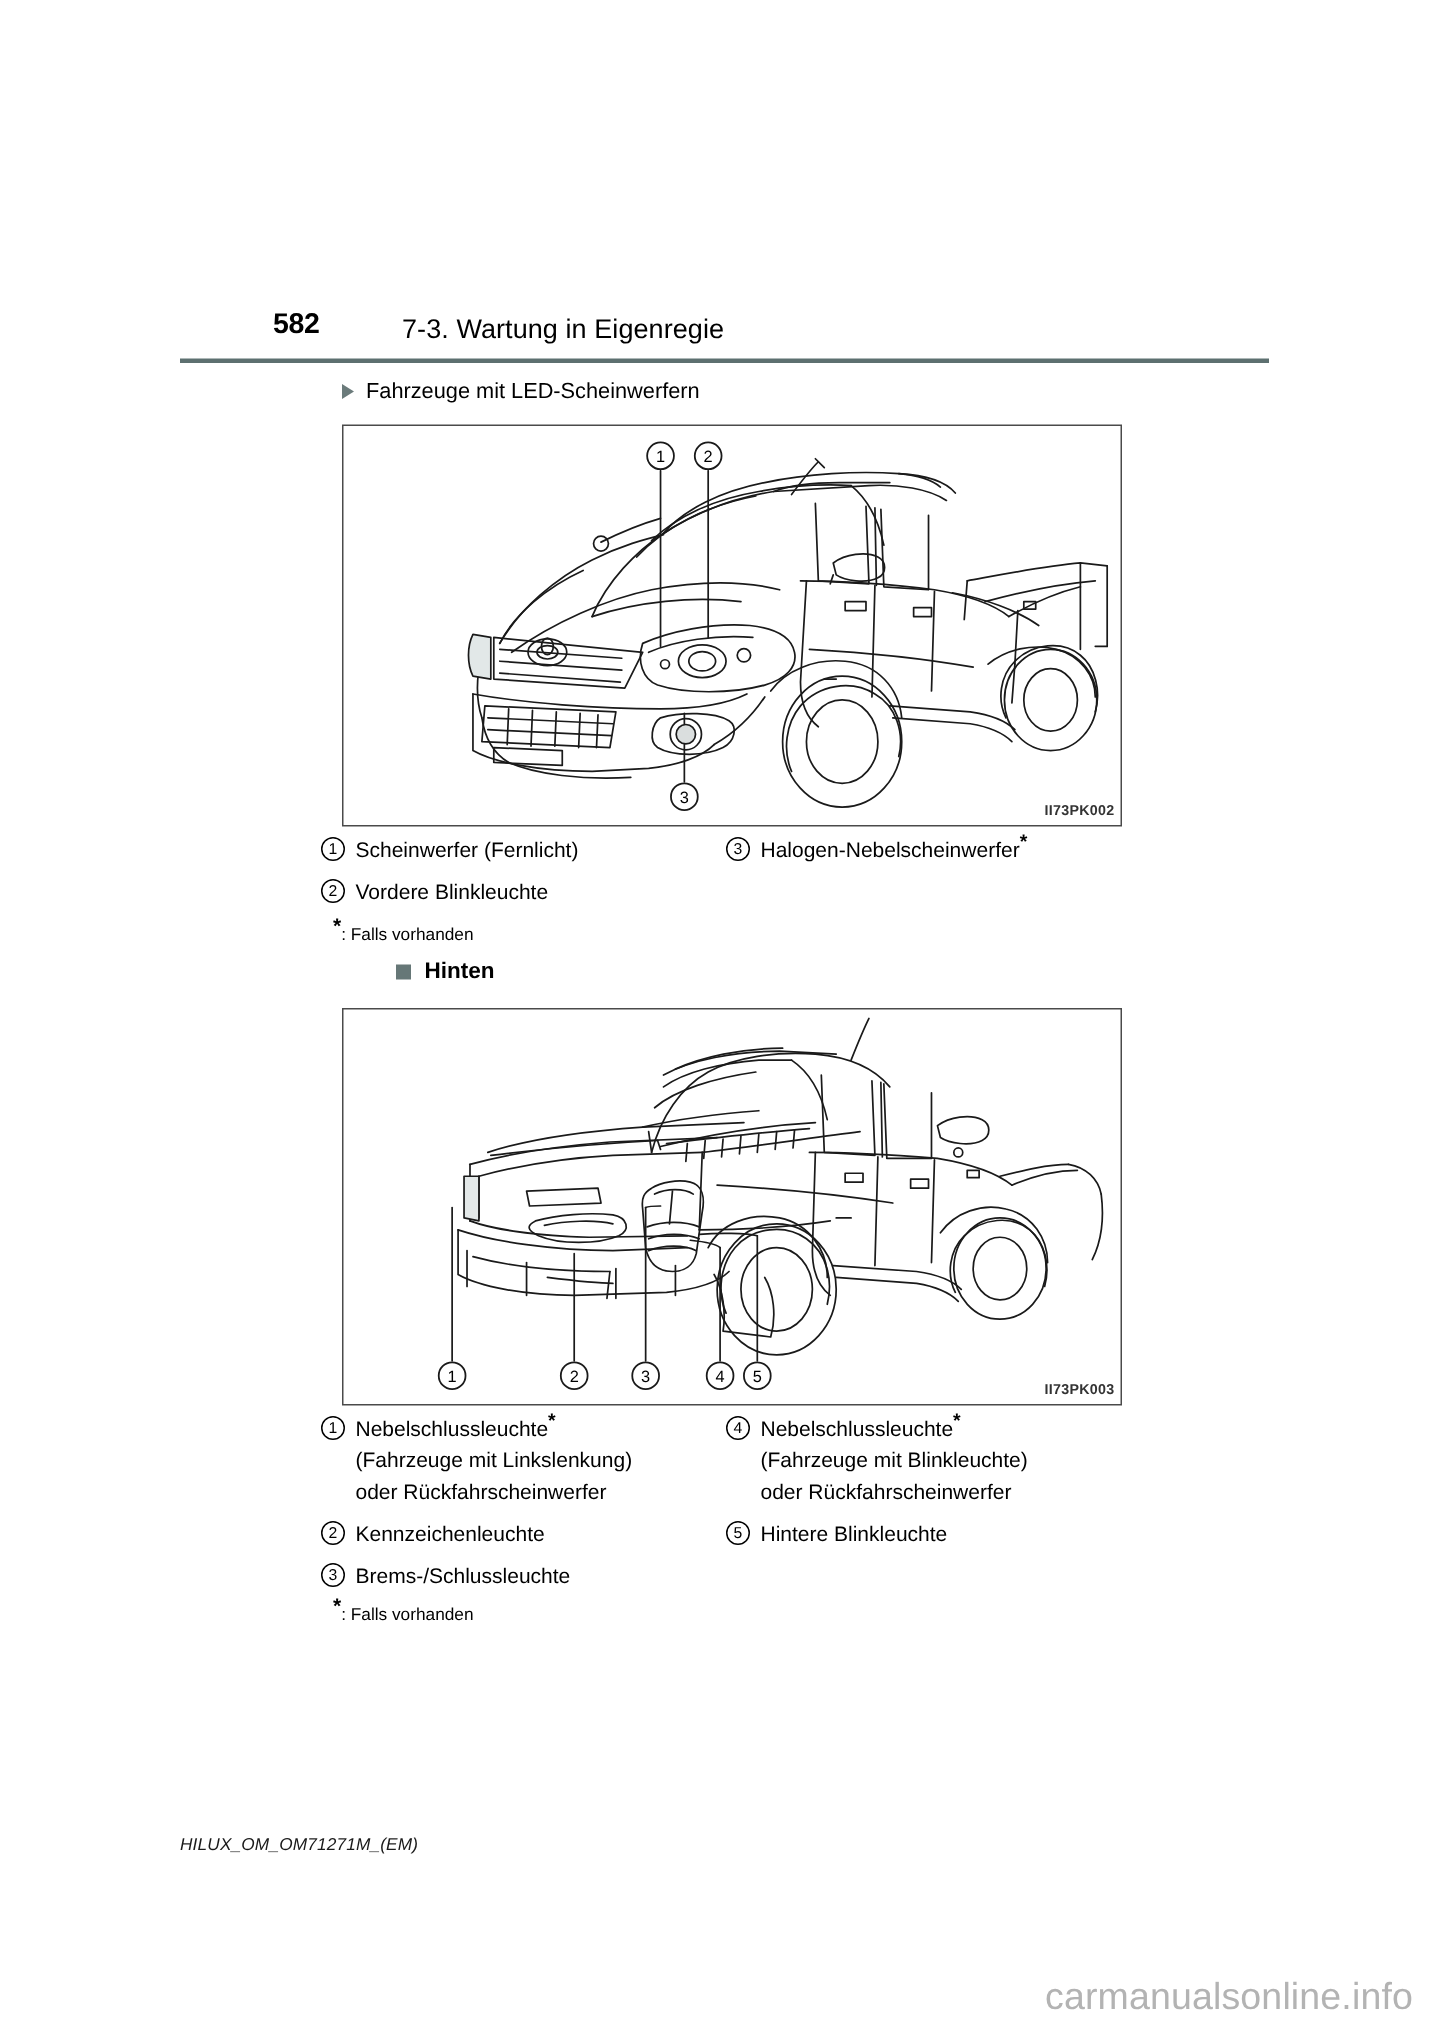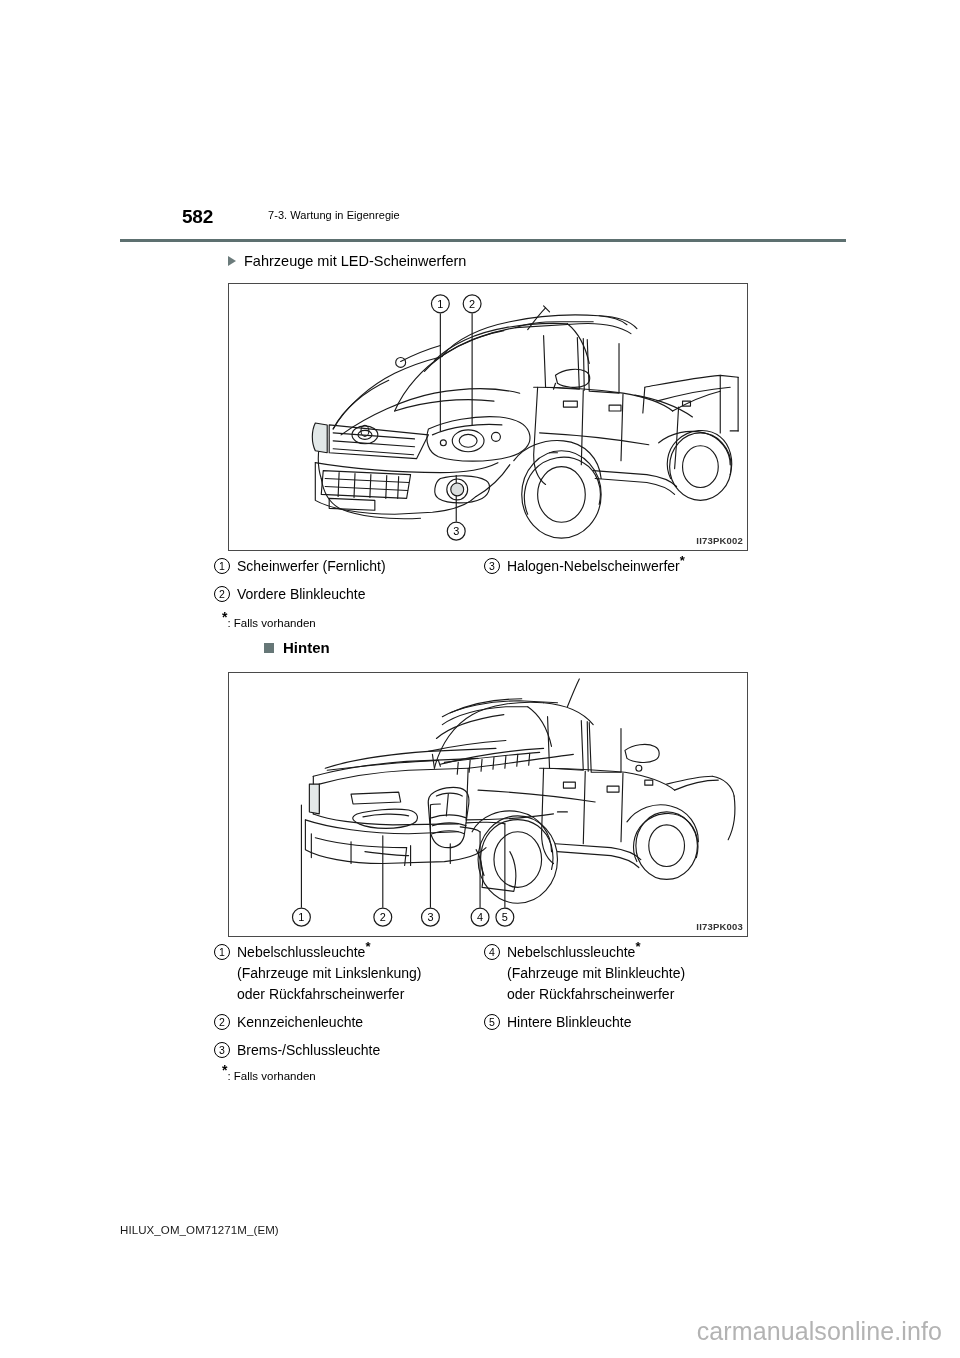--- a/index.html
+++ b/index.html
@@ -29,21 +29,21 @@
     left: 62px;
     top: 0px;
     font-size: 19px;
     font-weight: bold;
     letter-spacing: -0.2px;
   }
   .header-title {
     position: absolute;
     left: 148px;
     top: 3px;
-    font-size: 11px;
+    font-size: 18px;
     letter-spacing: 0.05px;
   }
   .header-rule {
     position: absolute;
     left: 120px;
     top: 239px;
     width: 726px;
     height: 3px;
     background: #5d7070;
   }
@@ -163,20 +163,21 @@
   }
 
   
   .doc-footer {
     position: absolute;
     left: 120px;
     top: 1224px;
     font-size: 11.5px;
     letter-spacing: 0.1px;
     color: #1a1a1a;
+    font-style: italic;
   }
   .watermark {
     position: absolute;
     right: 18px;
     top: 1317px;
     font-size: 25px;
     color: #b3b3b3;
     letter-spacing: 0.1px;
     text-align: right;
   }

